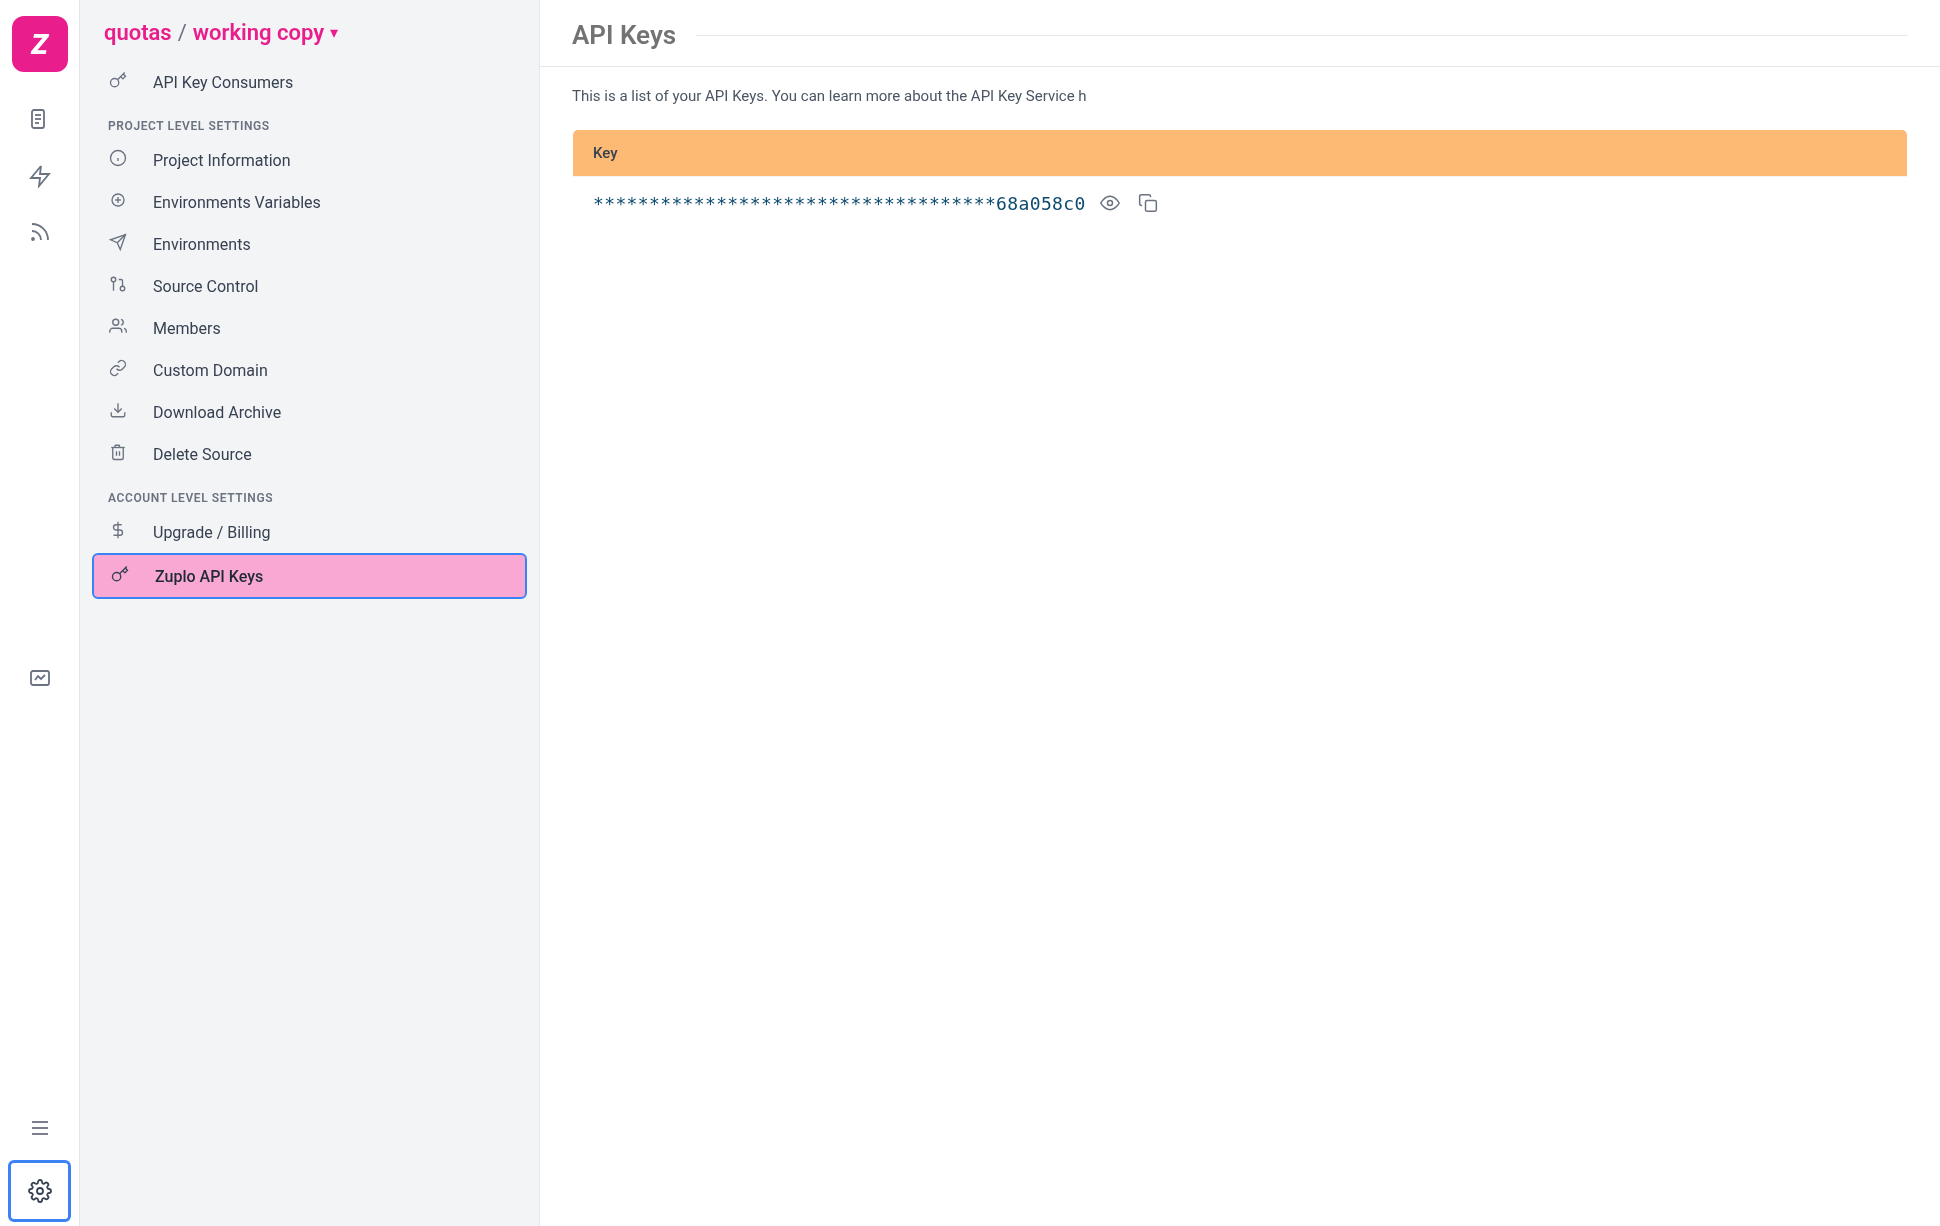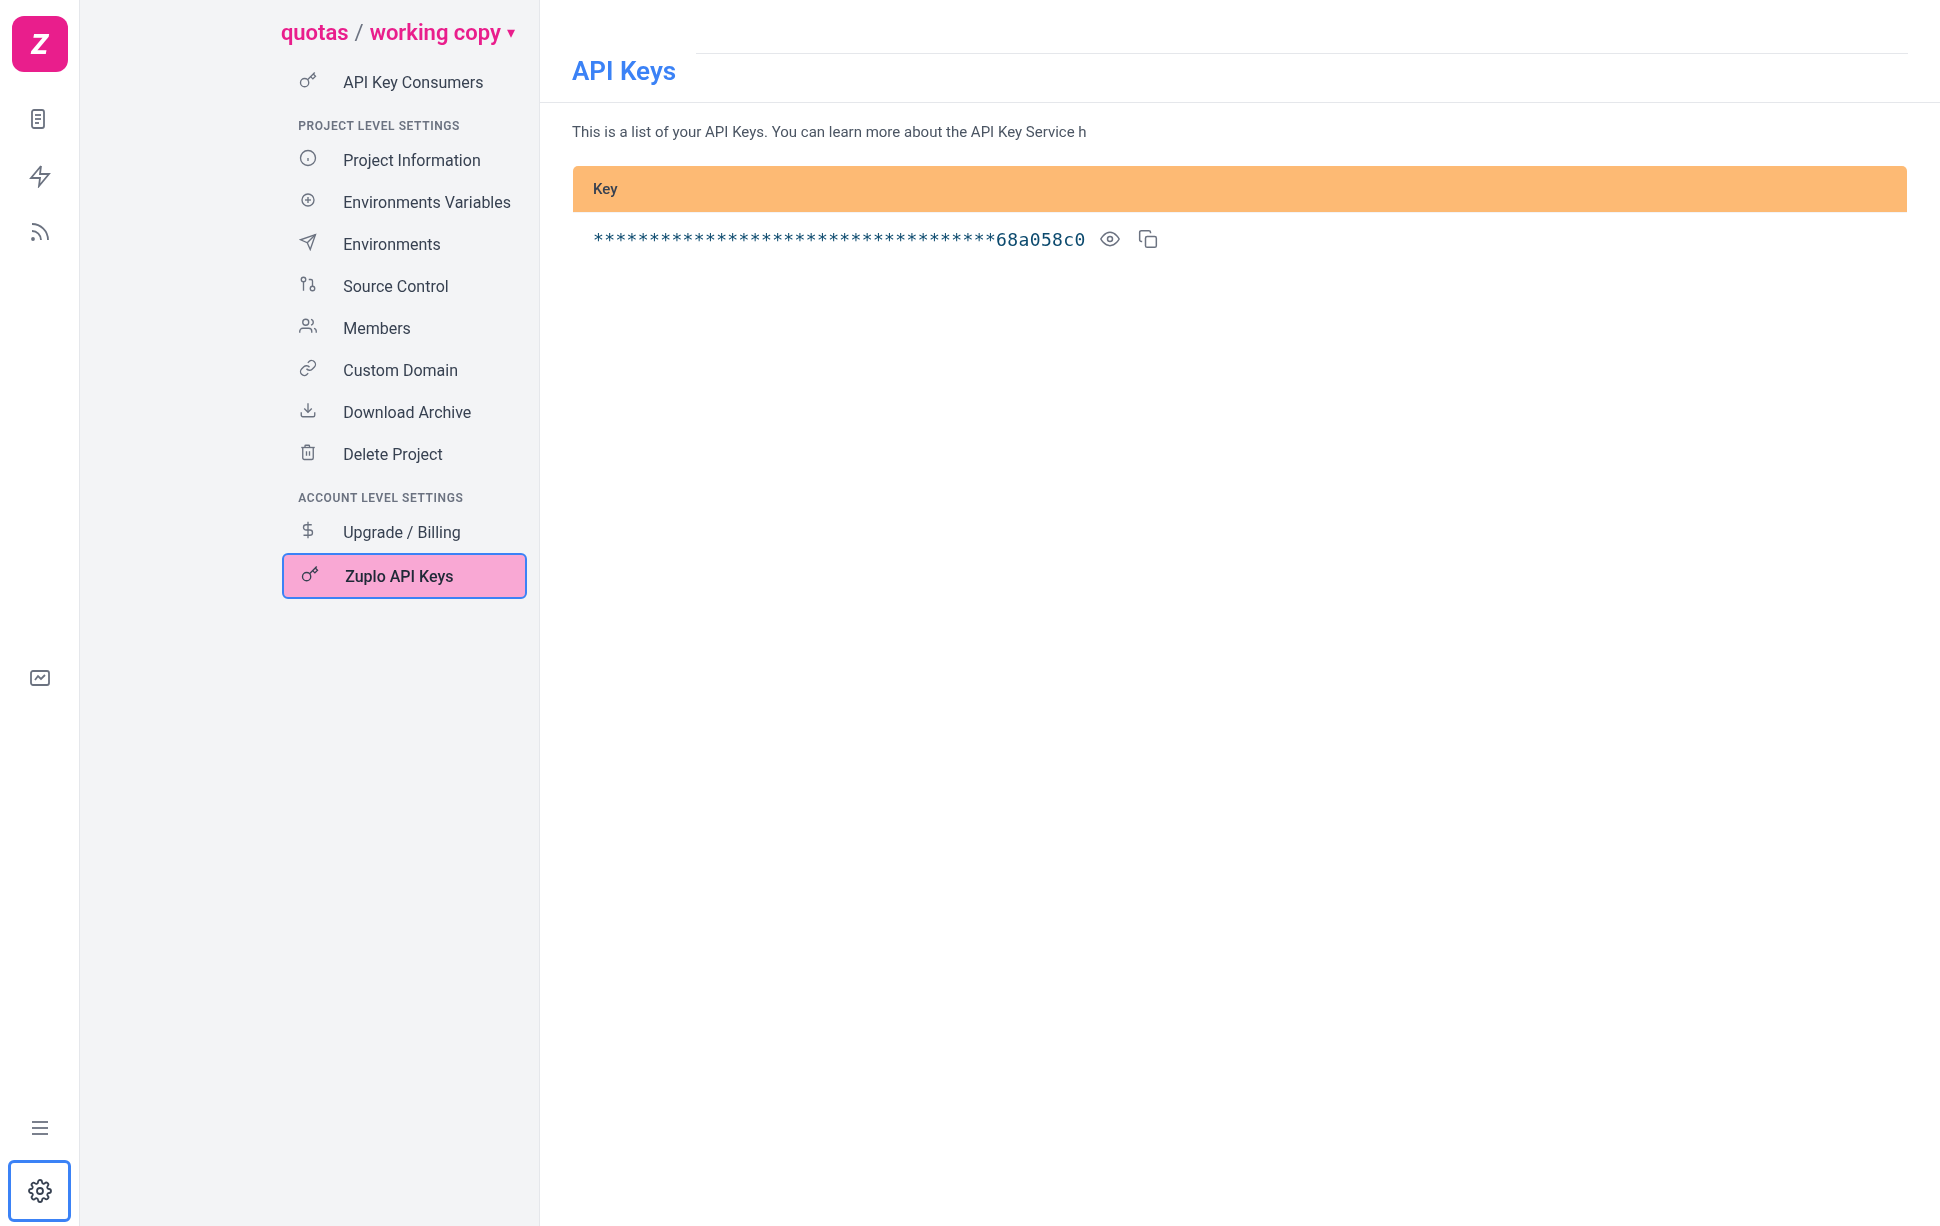--- a/index.html
+++ b/index.html
@@ -60,21 +60,20 @@
 
     
     .sidebar {
       width: 460px;
       background: #f3f4f6;
       border-right: 1px solid #e5e7eb;
       display: flex;
       flex-direction: column;
       flex-shrink: 0;
       overflow-y: auto;
-      align-items: flex-end;
     }
     .sidebar-header {
       padding: 20px 24px 16px 24px;
       display: flex;
       align-items: center;
       gap: 6px;
       font-size: 22px;
     }
     .sidebar-header .quotas-link {
       color: #e91e8c;
@@ -144,22 +143,21 @@
     }
     .main-header {
       display: flex;
       align-items: center;
       padding: 20px 32px 16px 32px;
       border-bottom: 1px solid #e5e7eb;
     }
     .main-header h1 {
       font-size: 26px;
       font-weight: 600;
-      color: #3b82f6;
-      margin-top: 36px;
+      color: #737373;
     }
     .main-header-divider {
       flex: 1;
       height: 1px;
       background: #e5e7eb;
       margin-left: 20px;
     }
     .main-body {
       padding: 20px 32px;
       flex: 1;
@@ -374,21 +372,21 @@
 
     <div class="sidebar-menu-item">
       <span class="item-icon">
         <svg width="18" height="18" viewBox="0 0 24 24" fill="none" stroke="currentColor" stroke-width="1.8">
           <polyline points="3 6 5 6 21 6"></polyline>
           <path d="M19 6v14a2 2 0 0 1-2 2H7a2 2 0 0 1-2-2V6m3 0V4a1 1 0 0 1 1-1h4a1 1 0 0 1 1 1v2"></path>
           <line x1="10" y1="11" x2="10" y2="17"></line>
           <line x1="14" y1="11" x2="14" y2="17"></line>
         </svg>
       </span>
-      <span>Delete Project</span>
+      <span>Delete Source</span>
     </div>
 
     <div class="sidebar-section-label">ACCOUNT LEVEL SETTINGS</div>
 
     <div class="sidebar-menu-item">
       <span class="item-icon">
         <svg width="18" height="18" viewBox="0 0 24 24" fill="none" stroke="currentColor" stroke-width="1.8">
           <line x1="12" y1="1" x2="12" y2="23"></line>
           <path d="M17 5H9.5a3.5 3.5 0 0 0 0 7h5a3.5 3.5 0 0 1 0 7H6"></path>
         </svg>

